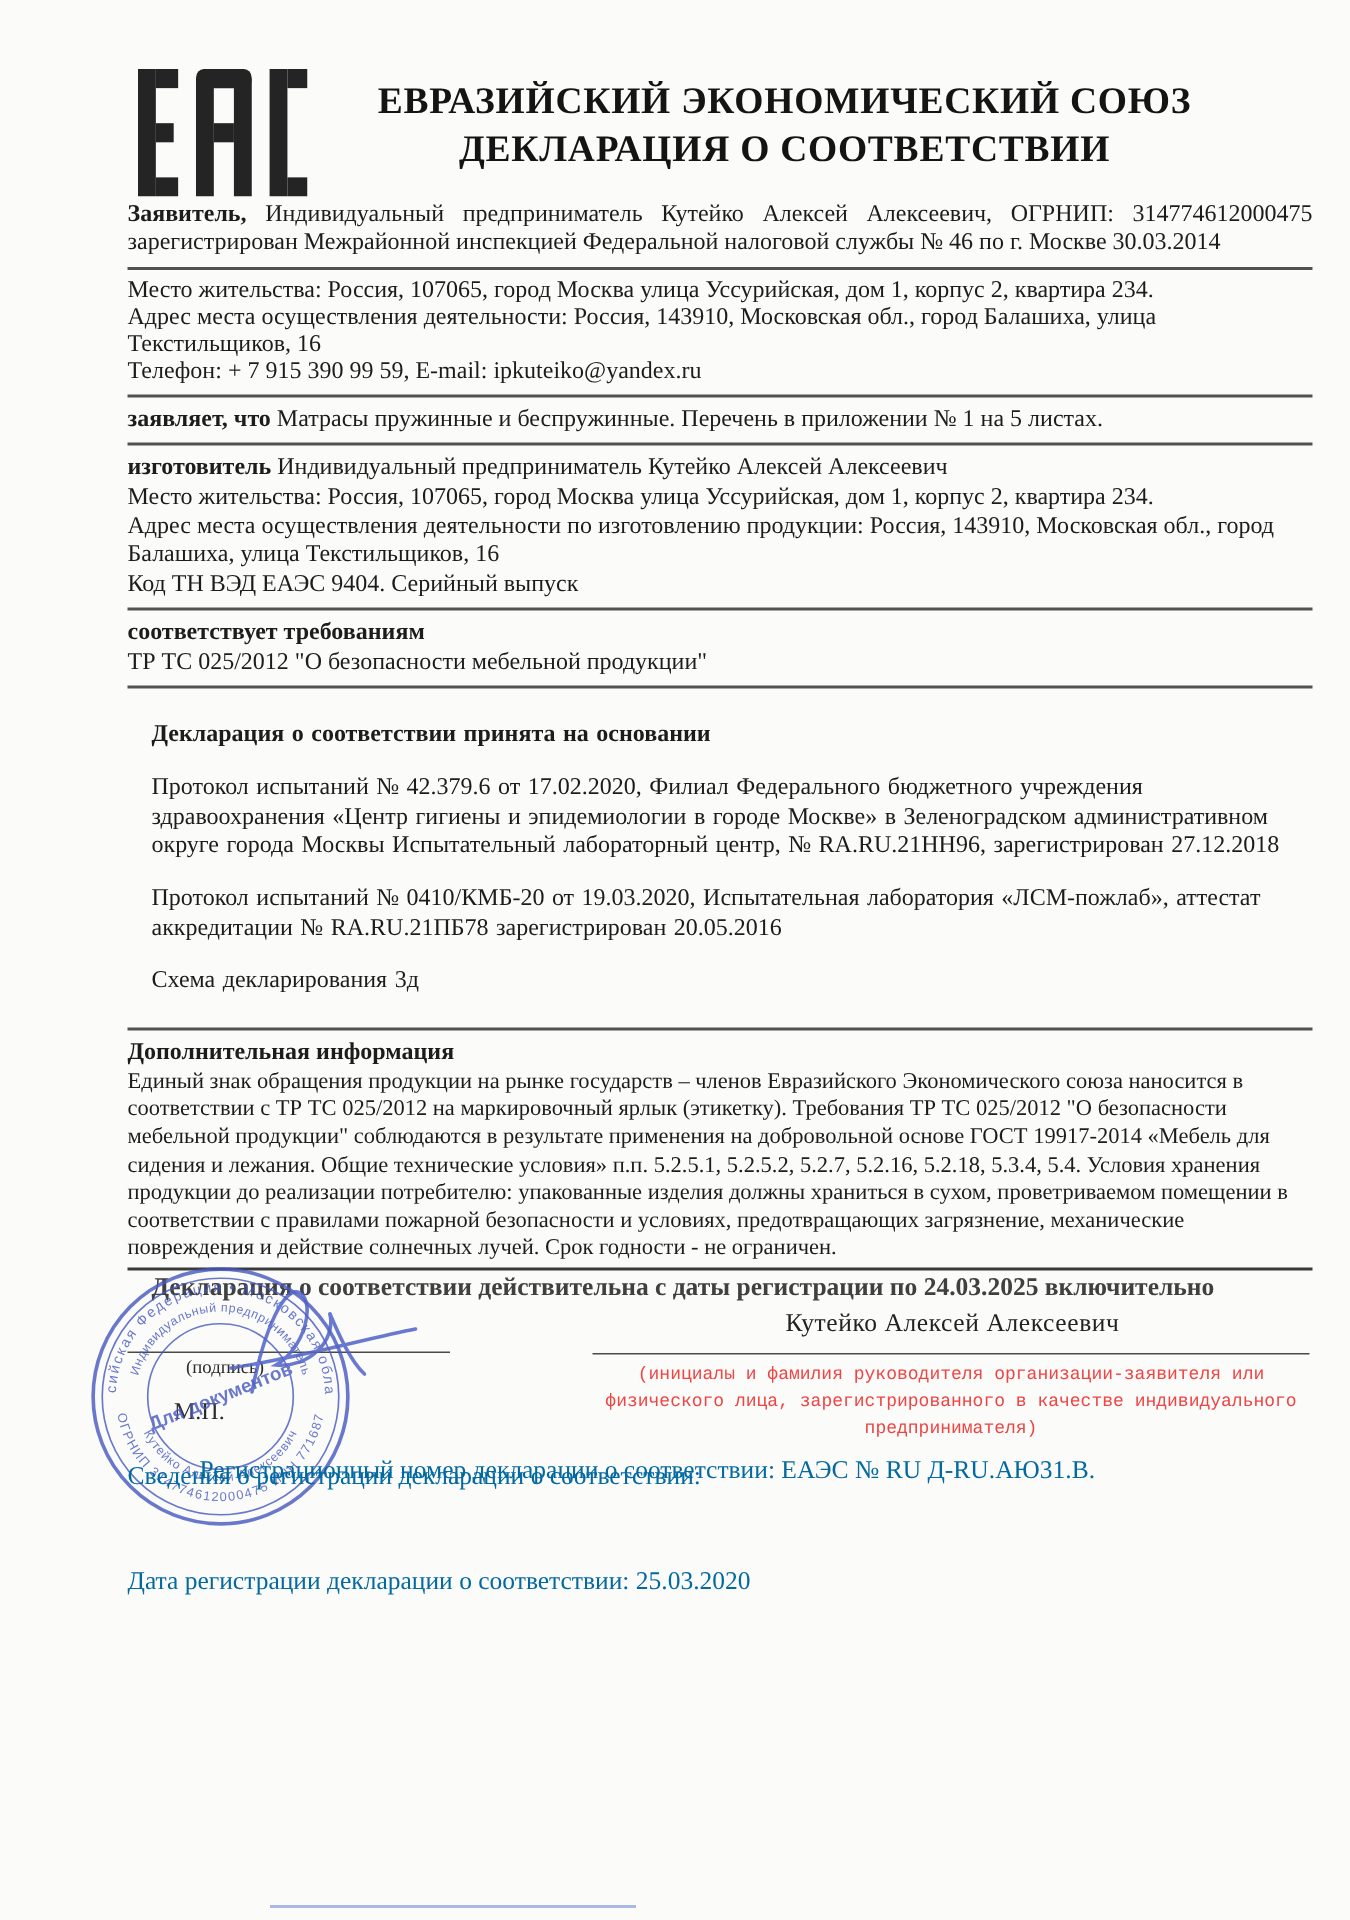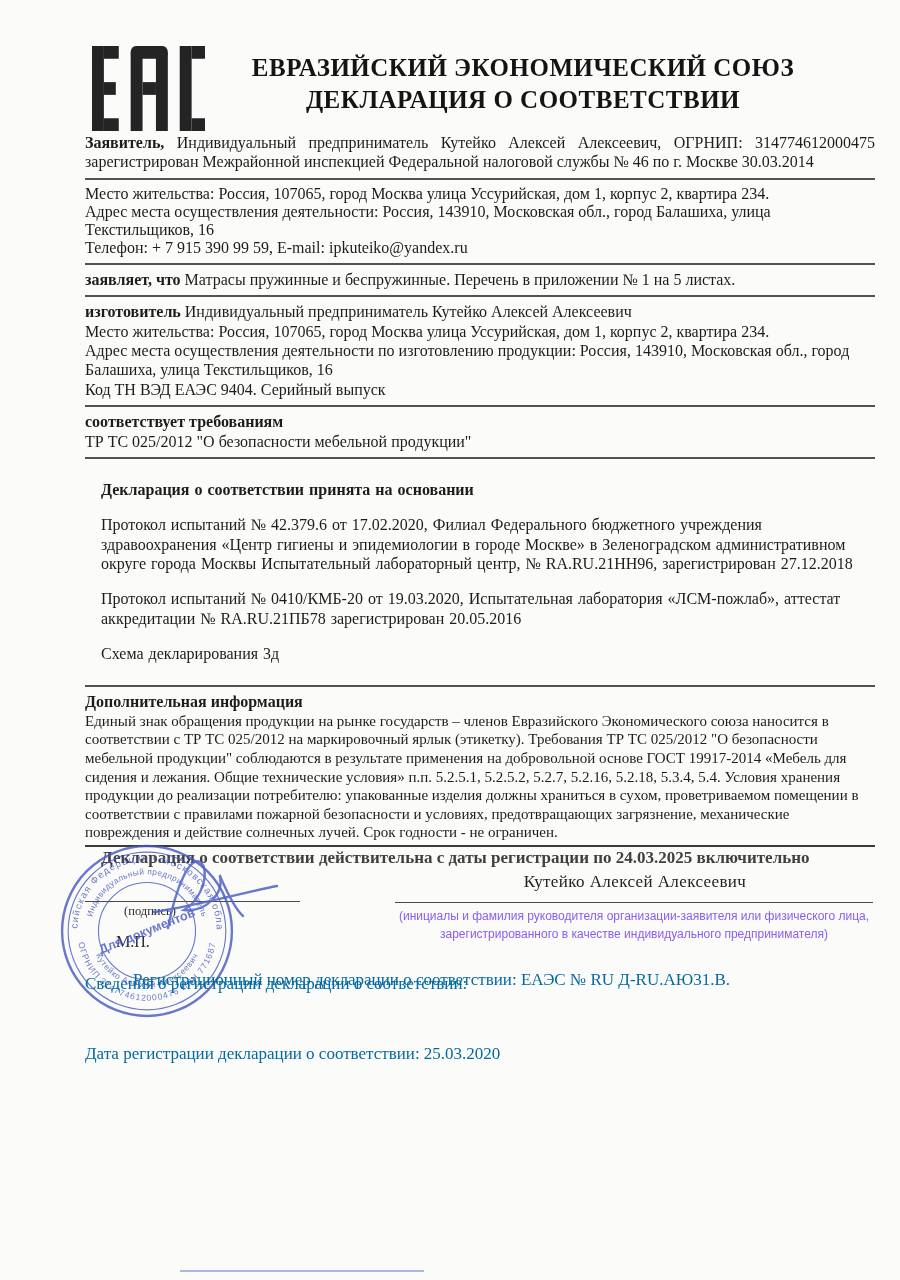--- a/index.html
+++ b/index.html
@@ -25,21 +25,21 @@
   .addl{font-size:15px;line-height:1.24;}
   b.lbl{font-weight:bold;}
   
   .validity{left:101px;top:848px;width:790px;font-weight:bold;font-size:17px;color:#404040;}
   .sigline-l{left:85px;top:901px;width:215px;border-top:1.6px solid #4a4a4a;}
   .sigline-r{left:395px;top:902px;width:478px;border-top:1.6px solid #4a4a4a;}
   .sigcap{left:70px;top:904px;width:160px;text-align:center;font-size:12.5px;color:#2c2c2c;}
   .mp{left:116px;top:933px;font-size:16px;color:#2c2c2c;}
   .name-r{left:400px;top:872px;width:470px;text-align:center;font-size:17px;letter-spacing:.4px;color:#222;}
   .note-r{left:398px;top:907px;width:472px;text-align:center;
-          font-family:Liberation Sans, sans-serif;font-size:12px;line-height:1.5;color:#8b5cf6;}
+          font-family:Liberation Mono, monospace;font-size:12px;line-height:1.5;color:#ef4444;}
   .reg{left:85px;width:790px;font-weight:normal;font-size:17px;color:#0369a1;}
   .reg1{top:974px;} .reg2{top:970px;margin-left:48px;} .reg3{top:1044px;}
   .bluemark{left:180px;top:1270px;width:244px;height:2px;background:#8fa3dc;opacity:.75;}
   
   .stamp{left:54px;top:838px;width:186px;height:186px;opacity:.8;}
   .handsig{left:150px;top:846px;width:132px;height:98px;opacity:.85;}
   .stamp text{font-family:"Liberation Sans", sans-serif;fill:#4558c0;}
 </style>
 </head>
 <body>

